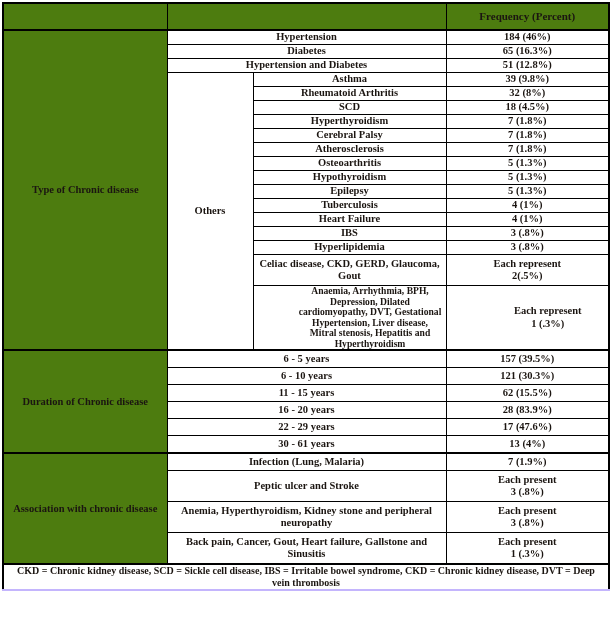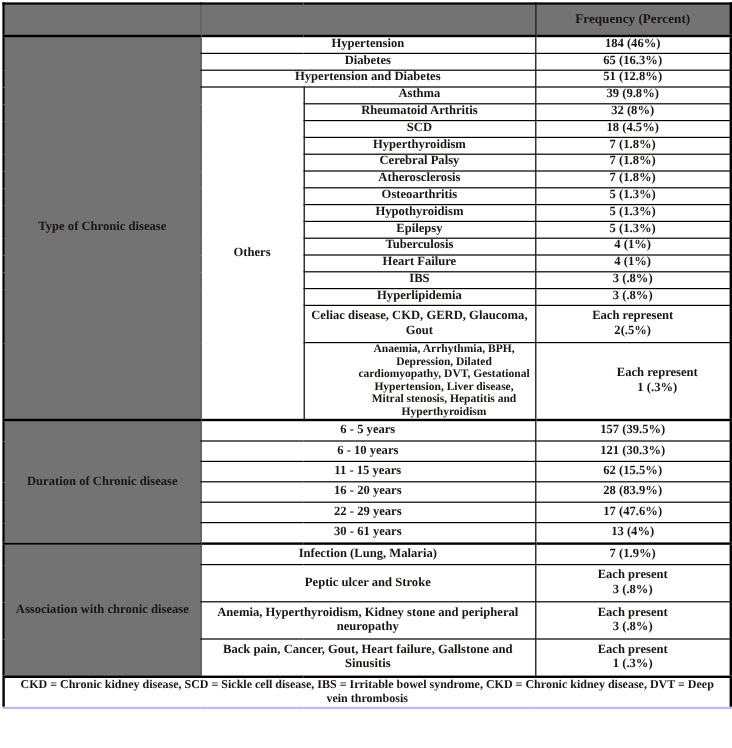--- a/index.html
+++ b/index.html
@@ -15,21 +15,21 @@
   }
   td {
     border: 1px solid #000000;
     text-align: center;
     vertical-align: middle;
     padding: 0 3px;
     font-size: 10.5px;
     line-height: 1.18;
     overflow: hidden;
   }
-  .g { background: #737373; }
+  .g { background: #4d7c0f; }
   .hdr td { height: 25px; font-size: 11px; }
   .side { font-size: 10.5px; }
   tr.sec > td { border-top: 2px solid #000000; }
   tr.r-s td { height: 13px; }       
   tr.r-d td { height: 16px; }       
   tr.r-2 td { height: 30px; margin-left: 41px; }       
   tr.r-4 td { height: 40px; padding-left: 44px; }       
   tr.foot td { height: 20px; border-bottom: 2px solid #c4b5fd; font-size: 10px; }
   .val { white-space: pre-line; }
   .small { font-size: 9.6px; line-height: 1.1; }

